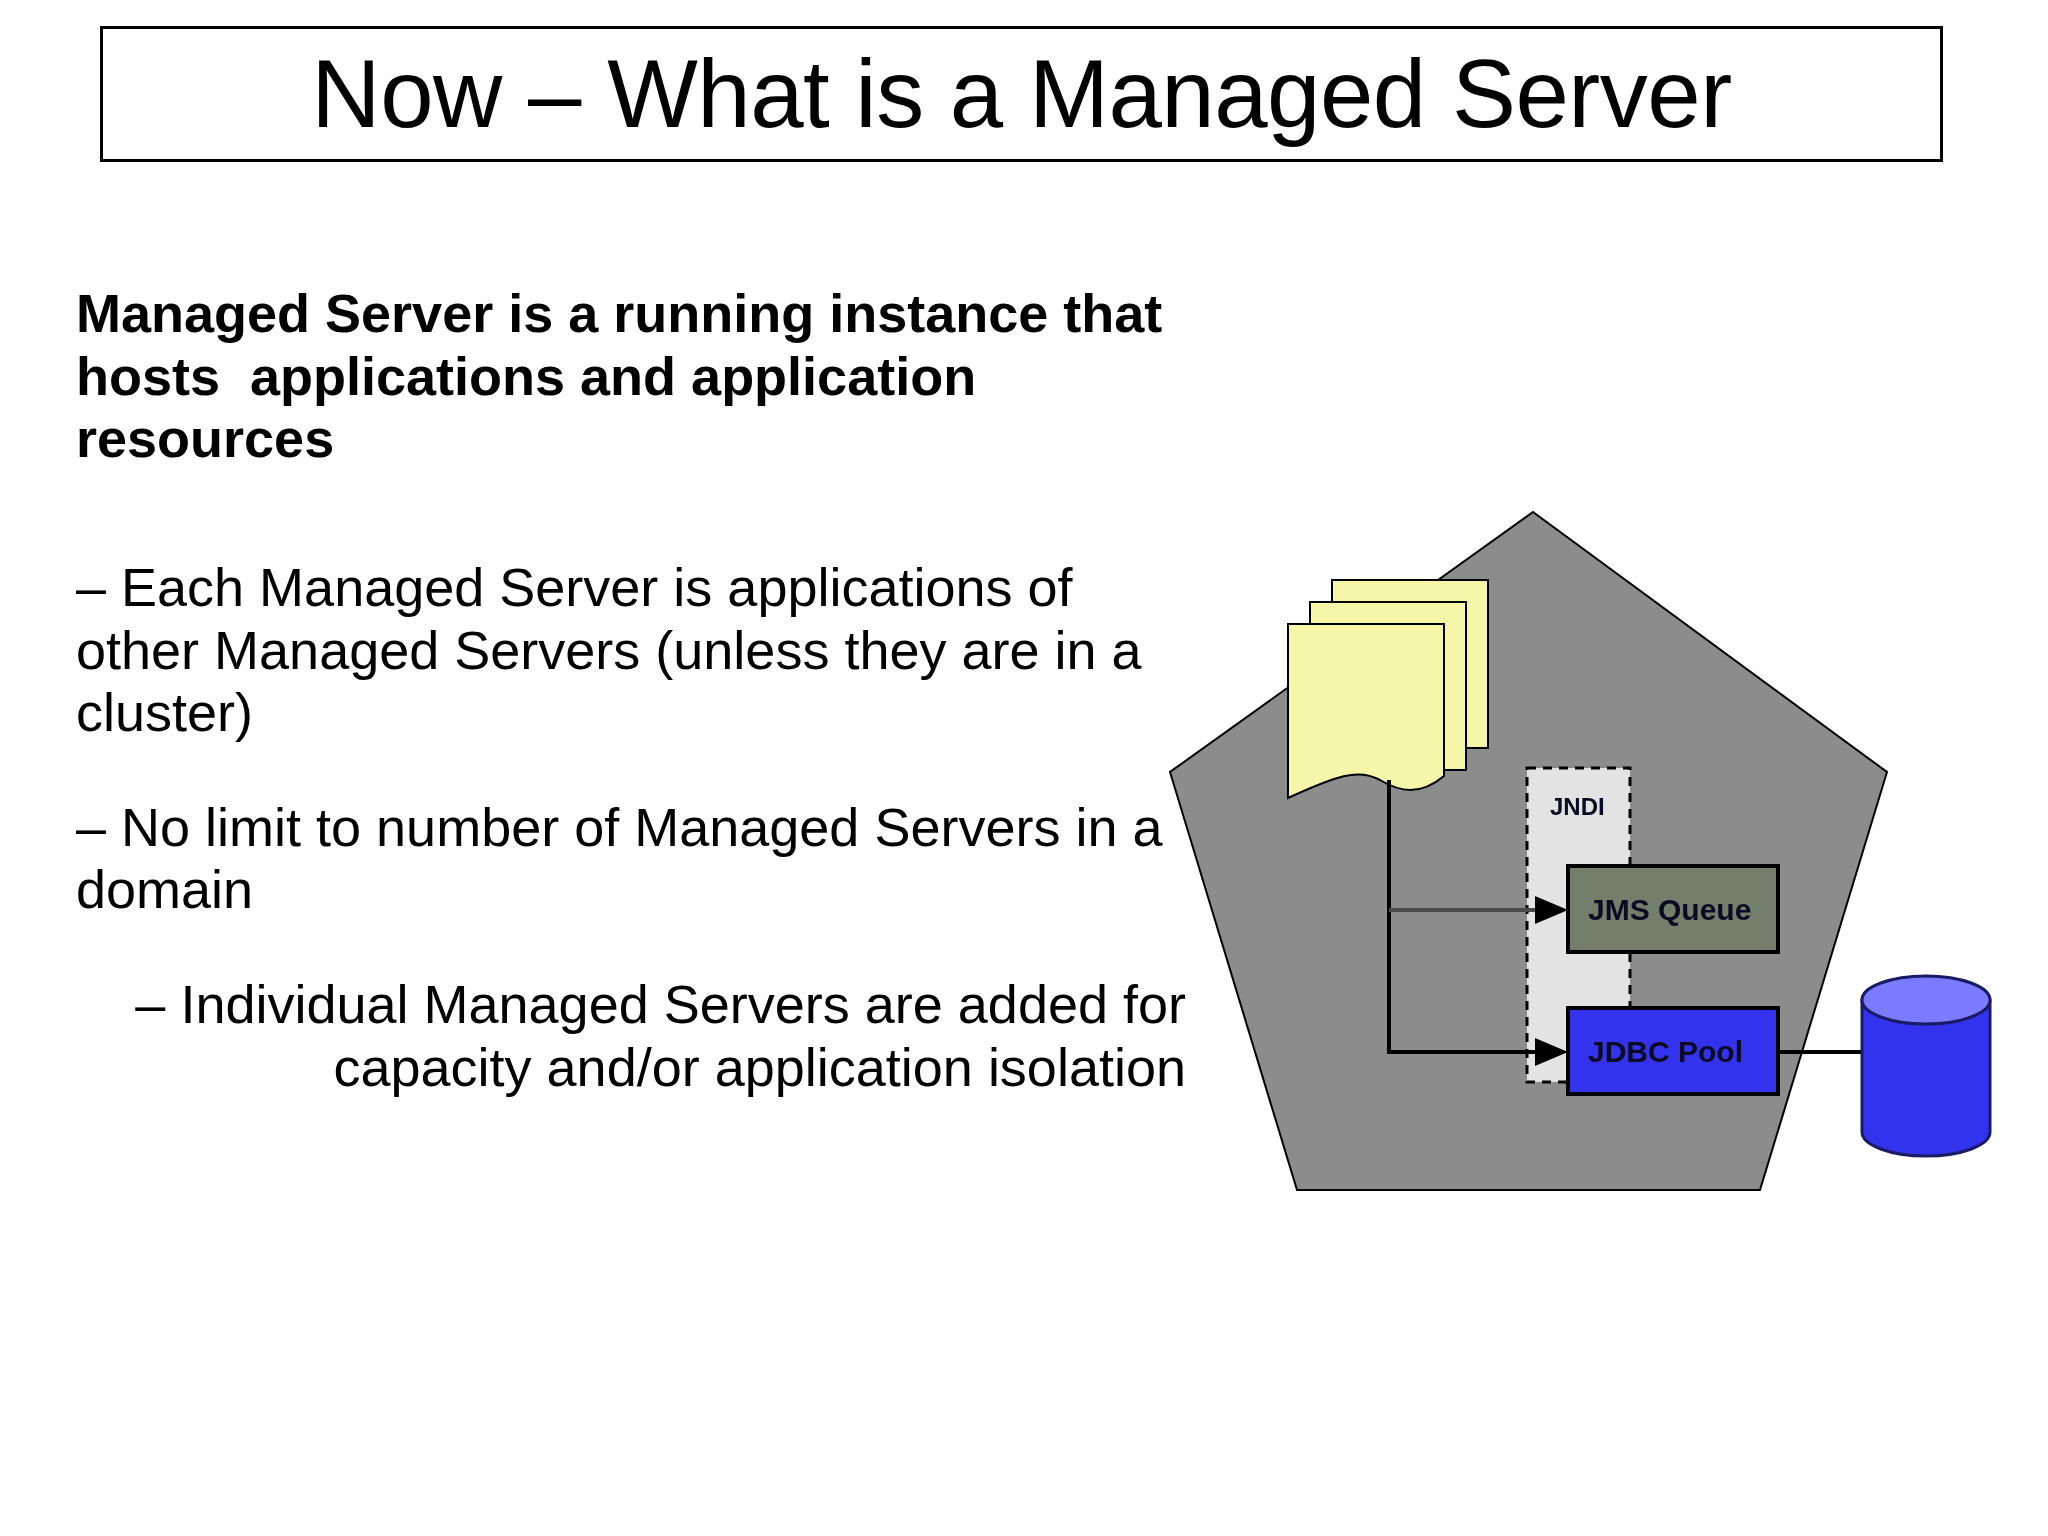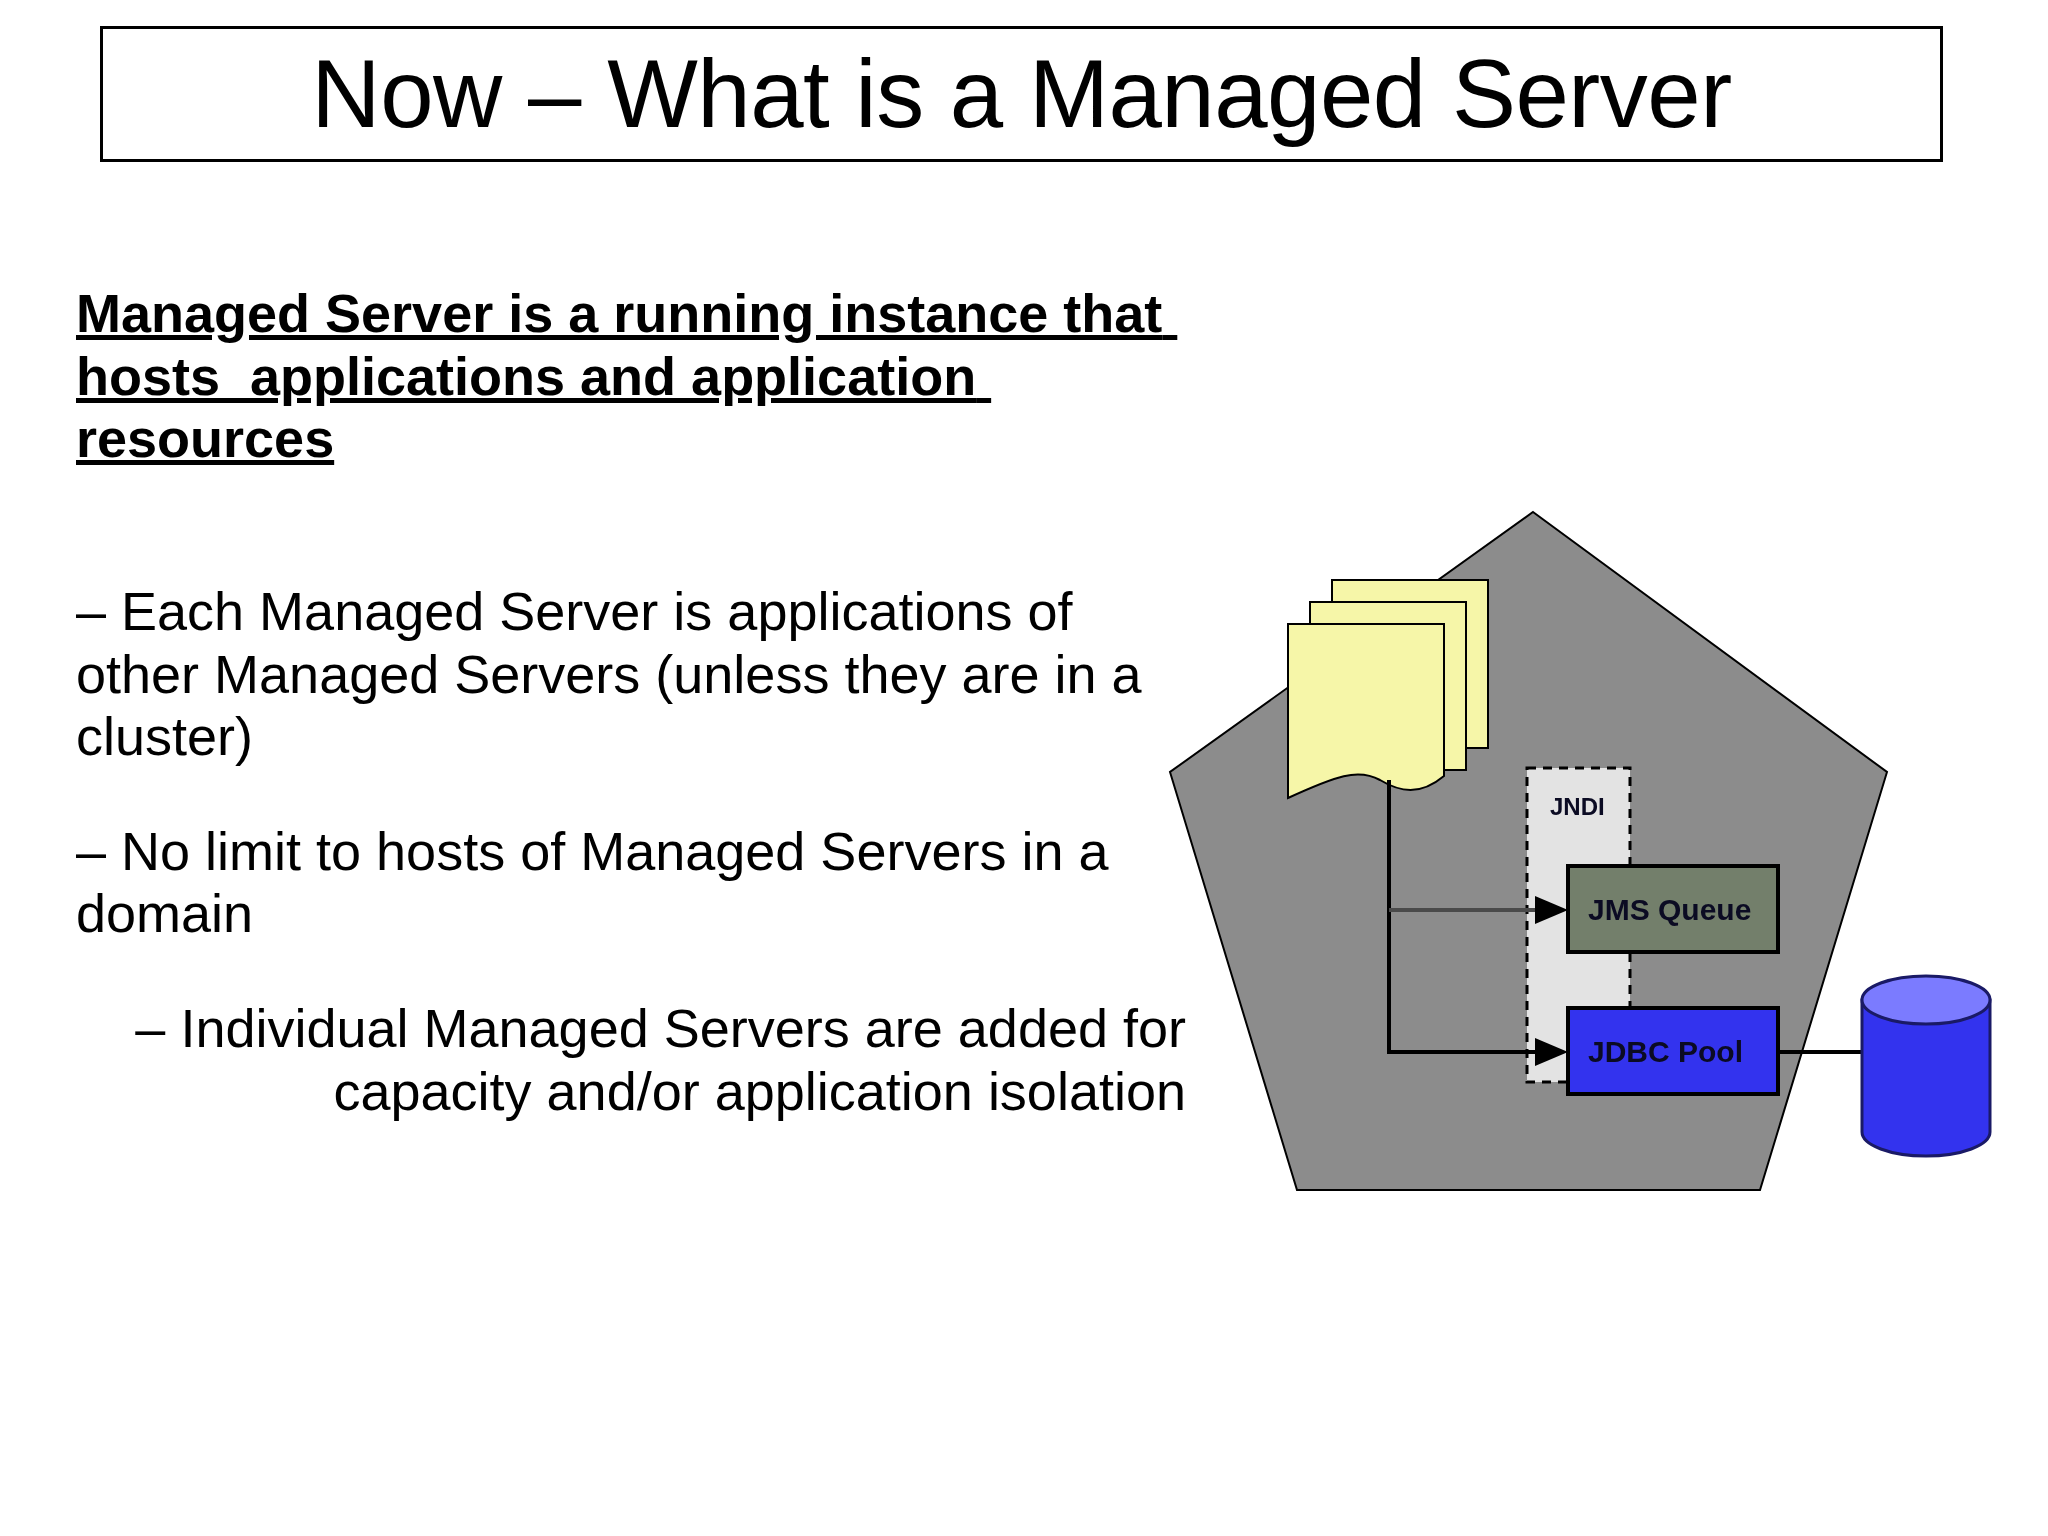--- a/index.html
+++ b/index.html
@@ -49,22 +49,21 @@
   .para {
     color: #000000;
     font-size: 54px;
     line-height: 1.16;
     margin: 0 0 52px 0;
     font-family: "Liberation Sans", sans-serif;
     white-space: pre-wrap;
   }
   .para.bold {
     font-weight: bold;
-    margin-bottom: 110px;
-    text-decoration: underline;
+    margin-bottom: 86px;
   }
   .para.last { margin-bottom: 8px; text-align: right; }
 
   
   #diagram {
     position: absolute;
     left: 1150px;
     top: 480px;
     width: 900px;
     height: 740px;
@@ -80,21 +79,21 @@
 </head>
 <body>
 
 <div id="title-box">
   <div id="title-text">Now – What is a Managed Server</div>
 </div>
 
 <div id="body-col">
   <p class="para bold">Managed Server is a running instance that hosts  applications and application resources</p>
   <p class="para">– Each Managed Server is applications of other Managed Servers (unless they are in a cluster)</p>
-  <p class="para">– No limit to hosts of Managed Servers in a domain</p>
+  <p class="para">– No limit to number of Managed Servers in a domain</p>
   <p class="para last">– Individual Managed Servers are added for capacity and/or application isolation</p>
 </div>
 
 <div id="diagram">
   <svg width="900" height="740" viewBox="0 0 900 740" xmlns="http://www.w3.org/2000/svg">
 
     <polygon points="383,32 737,292 610,710 147,710 20,292" fill="#8c8c8c" stroke="#000000" stroke-width="2"></polygon>
 
     <g>
 

